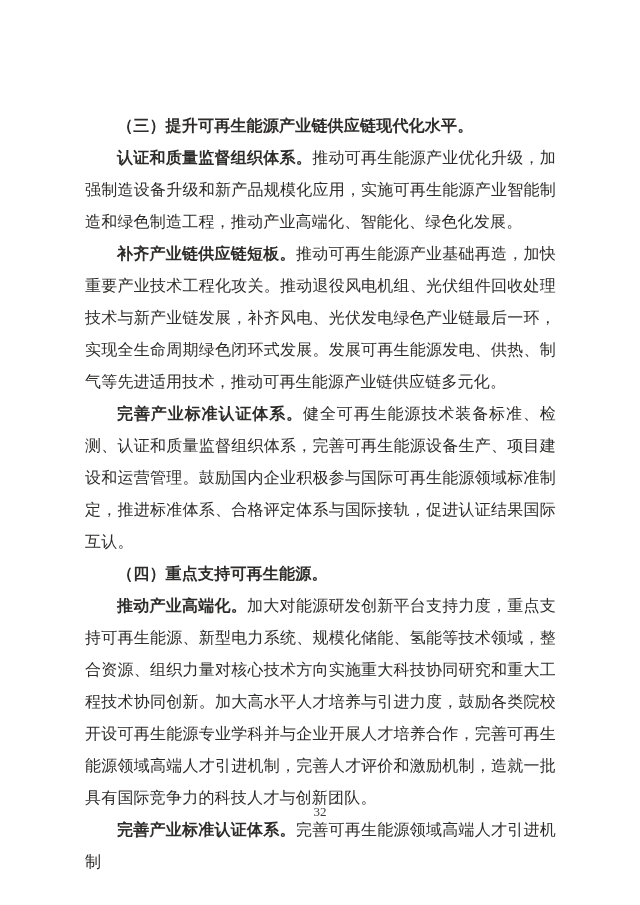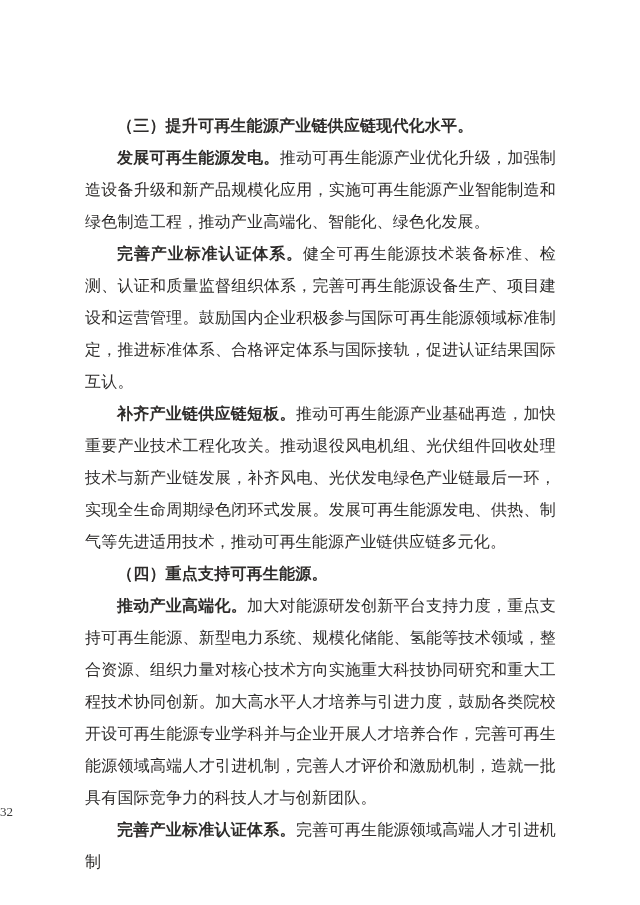--- a/index.html
+++ b/index.html
@@ -34,46 +34,46 @@
     font-weight: bold;
   }
   .para .lead {
     font-weight: bold;
   }
   .page-number {
     position: absolute;
     top: 804px;
     left: 0;
     width: 640px;
-    text-align: left;
+    text-align: center;
     font-size: 13px;
     line-height: 16px;
     color: #3a3a3a;
     font-family: "Liberation Serif", "DejaVu Serif", serif;
   }
 </style>
 </head>
 <body>
 
 <div class="doc-content">
 
   <p class="section-heading">
     <span>（三）提升可再生能源产业链供应链现代化水平。</span>
   </p>
 
   <p class="para">
-    <span class="lead">发展可再生能源发电。</span><span>推动可再生能源产业优化升级，加强制造设备升级和新产品规模化应用，实施可再生能源产业智能制造和绿色制造工程，推动产业高端化、智能化、绿色化发展。</span>
+    <span class="lead">认证和质量监督组织体系。</span><span>推动可再生能源产业优化升级，加强制造设备升级和新产品规模化应用，实施可再生能源产业智能制造和绿色制造工程，推动产业高端化、智能化、绿色化发展。</span>
+  </p>
+
+  <p class="para">
+    <span class="lead">补齐产业链供应链短板。</span><span>推动可再生能源产业基础再造，加快重要产业技术工程化攻关。推动退役风电机组、光伏组件回收处理技术与新产业链发展，补齐风电、光伏发电绿色产业链最后一环，实现全生命周期绿色闭环式发展。发展可再生能源发电、供热、制气等先进适用技术，推动可再生能源产业链供应链多元化。</span>
   </p>
 
   <p class="para">
     <span class="lead">完善产业标准认证体系。</span><span>健全可再生能源技术装备标准、检测、认证和质量监督组织体系，完善可再生能源设备生产、项目建设和运营管理。鼓励国内企业积极参与国际可再生能源领域标准制定，推进标准体系、合格评定体系与国际接轨，促进认证结果国际互认。</span>
-  </p>
-
-  <p class="para">
-    <span class="lead">补齐产业链供应链短板。</span><span>推动可再生能源产业基础再造，加快重要产业技术工程化攻关。推动退役风电机组、光伏组件回收处理技术与新产业链发展，补齐风电、光伏发电绿色产业链最后一环，实现全生命周期绿色闭环式发展。发展可再生能源发电、供热、制气等先进适用技术，推动可再生能源产业链供应链多元化。</span>
   </p>
 
   <p class="section-heading">
     <span>（四）重点支持可再生能源。</span>
   </p>
 
   <p class="para">
     <span class="lead">推动产业高端化。</span><span>加大对能源研发创新平台支持力度，重点支持可再生能源、新型电力系统、规模化储能、氢能等技术领域，整合资源、组织力量对核心技术方向实施重大科技协同研究和重大工程技术协同创新。加大高水平人才培养与引进力度，鼓励各类院校开设可再生能源专业学科并与企业开展人才培养合作，完善可再生能源领域高端人才引进机制，完善人才评价和激励机制，造就一批具有国际竞争力的科技人才与创新团队。</span>
   </p>
 

